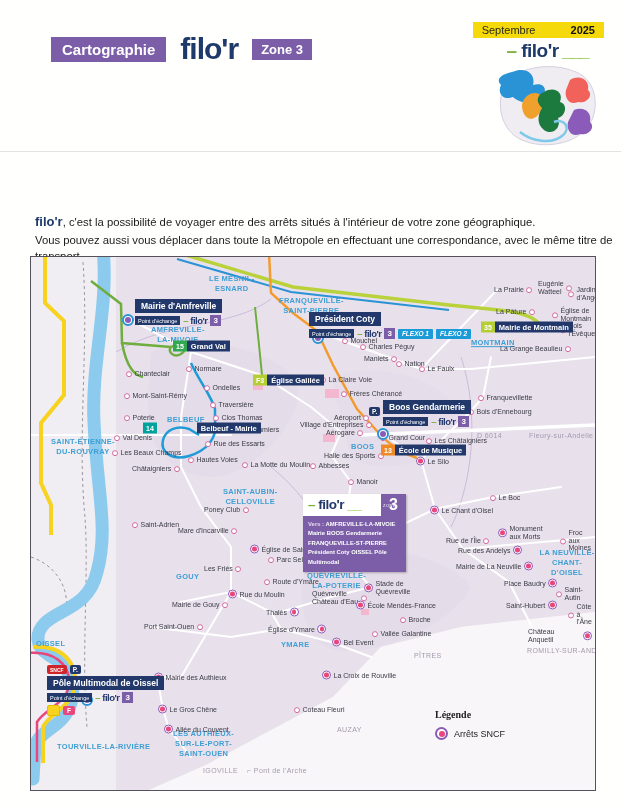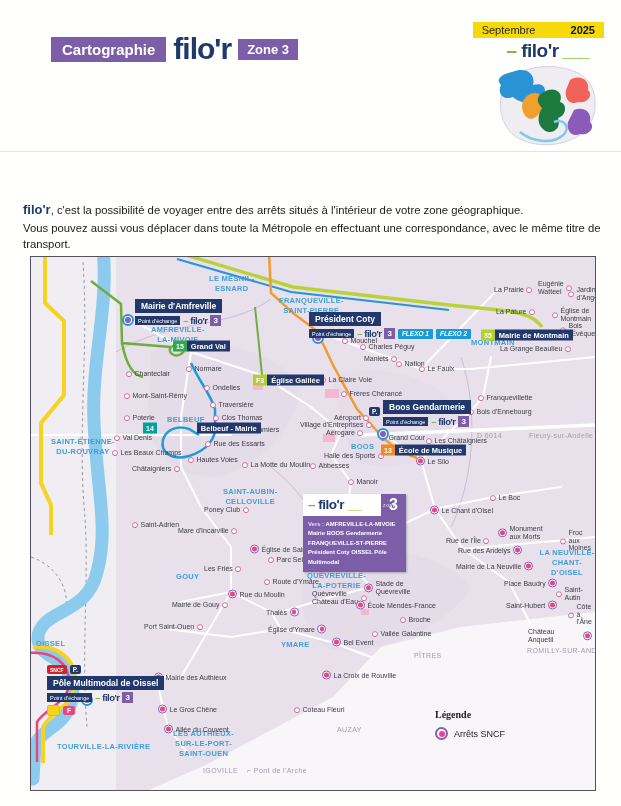--- a/index.html
+++ b/index.html
@@ -1,32 +1,32 @@
 <!DOCTYPE html>
 <html><head>
 <meta charset="utf-8">
 <style>
   html,body{margin:0;padding:0;background:#fff;}
   .page{position:relative;width:621px;height:806px;background:#fffffe;font-family:"Liberation Sans",sans-serif;overflow:hidden;}
 
   
   .date-badge{position:absolute;right:17px;top:22px;background:#f5d90a;color:#2a2a1a;font-size:11px;padding:2px 9px;}
   .date-badge b{color:#111;margin-left:32px;}
-  .brand-row{position:absolute;left:24px;top:34px;display:flex;align-items:center;gap:7px;padding-left:27px;}
+  .brand-row{position:absolute;left:24px;top:34px;display:flex;align-items:center;gap:14px;padding-left:27px;}
   .chip-cart{background:#7b5ea7;color:#fff;font-weight:bold;font-size:15px;padding:4px 11px;}
   .brand-main{color:#1d3a6b;font-weight:bold;font-size:30px;letter-spacing:-1px;line-height:1;}
   .chip-zone{background:#7b5ea7;color:#fff;font-weight:bold;font-size:13px;padding:3px 9px;}
   .communes{position:absolute;left:24px;top:70px;width:468px;margin:0;font-size:13.2px;line-height:1.55;color:#16213f;font-weight:bold;}
   .logo-block{position:absolute;right:14px;top:40px;width:120px;text-align:center;}
   .logo-word{font-size:19px;font-weight:bold;color:#1d3a6b;letter-spacing:-0.5px;}
   .logo-word::before{content:"– ";color:#7faf3f;font-weight:bold;}
   .logo-word::after{content:" ___";color:#8cc63f;letter-spacing:-2px;}
   .rule{position:absolute;left:0;top:151px;width:621px;border:none;border-top:1px solid #e3e3e3;margin:0;}
   .h1{position:absolute;left:23px;top:158px;margin:0;font-size:25px;font-weight:400;color:#44505b;}
-  .intro{position:absolute;left:23px;top:201px;width:578px;margin:0;font-size:11.3px;line-height:1.45;color:#1b1b1b;}
+  .intro{position:absolute;left:23px;top:201px;width:578px;margin:12px;font-size:11.3px;line-height:1.45;color:#1b1b1b;}
   .brand-inline{color:#1d3a6b;font-weight:bold;font-size:13px;}
 
   
   .map{position:absolute;left:30px;top:256px;width:564px;height:533px;border:1px solid #56525c;background:#f0eef2;overflow:hidden;}
   .map-art{position:absolute;left:0;top:0;}
 
   .stop{position:absolute;display:flex;align-items:center;gap:2.5px;font-size:7px;color:#3a3a44;line-height:1.1;white-space:pre-line;transform:translate(-3px,-50%);}
   .stop .mk{flex:none;width:4px;height:4px;border:1.2px solid #d46ba0;border-radius:50%;background:#fff;}
   .stop.m-flexo .mk{width:7px;height:7px;border:1.8px solid #8a5bb8;position:relative;}
   .stop.m-flexo .mk::after{content:"";position:absolute;inset:1.2px;border-radius:50%;background:#e8467c;}
@@ -169,21 +169,21 @@
       <rect x="236" y="118" width="12" height="8" fill="#cfcdd2"></rect>
     </svg>
 
     <div class="com" style="left: 178px; top: 27px;"><span>LE MESNIL-
 ESNARD</span></div>
       <div class="com" style="left: 248px; top: 49px;"><span>FRANQUEVILLE-
 SAINT-PIERRE</span></div>
       <div class="com" style="left: 120px; top: 78px;"><span>AMFREVILLE-
 LA-MIVOIE</span></div>
       <div class="com" style="left: 136px; top: 163px;"><span>BELBEUF</span></div>
-      <div class="com" style="left: 440px; top: 86px;"><span>MONTMAIN</span></div>
+      <div class="com" style="left: 440px; top: 86px; text-decoration: underline;"><span>MONTMAIN</span></div>
       <div class="com" style="left: 320px; top: 190px;"><span>BOOS</span></div>
       <div class="com" style="left: 192px; top: 240px;"><span>SAINT-AUBIN-
 CELLOVILLE</span></div>
       <div class="com" style="left: 145px; top: 320px;"><span>GOUY</span></div>
       <div class="com" style="left: 276px; top: 324px;"><span>QUÉVREVILLE-
 LA-POTERIE</span></div>
       <div class="com" style="left: 508px; top: 306px;"><span>LA NEUVILLE-
 CHANT-D'OISEL</span></div>
       <div class="com" style="left: 250px; top: 388px;"><span>YMARE</span></div>
       <div class="com" style="left: 5px; top: 387px;"><span>OISSEL</span></div>
@@ -294,21 +294,21 @@
         <span class="lbl">Belbeuf - Mairie</span>
       </div>
       <div class="ls" style="left: 222px; top: 123px; --c: #b5cf33;">
         <span class="num">F3</span>
         <span class="lbl">Église Galilée</span>
       </div>
       <div class="ls" style="left: 350px; top: 193px; --c: #f08a24;">
         <span class="num">13</span>
         <span class="lbl">École de Musique</span>
       </div>
-      <div class="ls" style="left: 450px; top: 78px; --c: #b5cf33;">
+      <div class="ls" style="left: 450px; top: 70px; --c: #b5cf33;">
         <span class="num">35</span>
         <span class="lbl">Mairie de Montmain</span>
       </div>
 
     <div class="ring" style="left: 97px; top: 63px;"></div>
       <div class="ring" style="left: 287px; top: 81px;"></div>
       <div class="ring" style="left: 352px; top: 177px;"></div>
       <div class="ring" style="left: 56px; top: 443px;"></div>
 
     <div class="ix" style="left:104px;top:42px">

